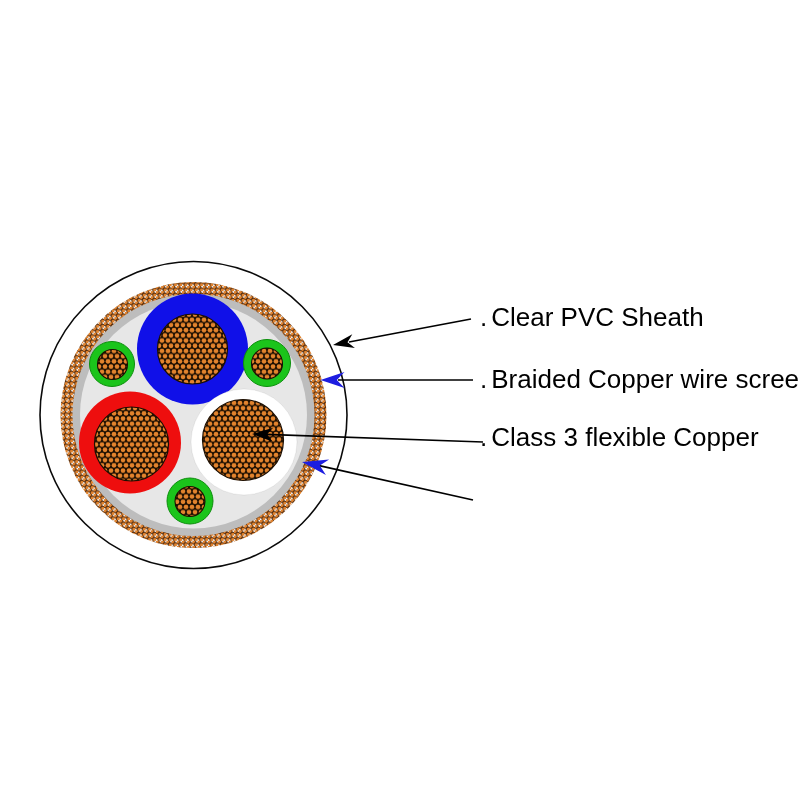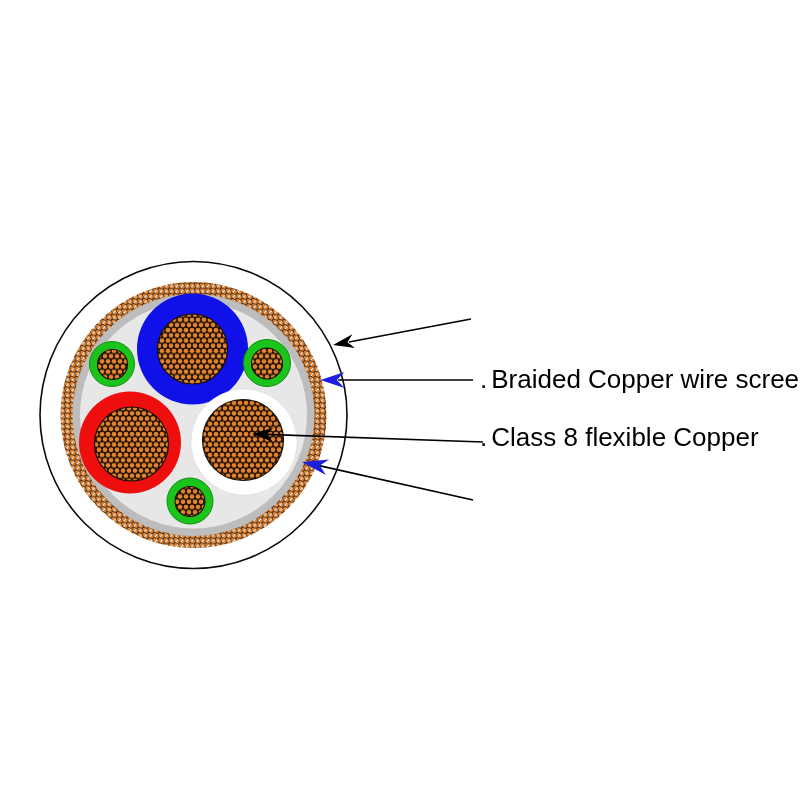--- a/index.html
+++ b/index.html
@@ -69,20 +69,23 @@
     <line class="ln" x1="338" y1="380" x2="473" y2="380"></line>
     <line class="ln" x1="266" y1="434.4" x2="483" y2="442"></line>
     <line class="ln" x1="318" y1="465.4" x2="473" y2="500"></line>
 
     <polygon class="arrow-black" points="333,345 352.3,334.2 347.5,342.3 354.9,348.0"></polygon>
     <polygon class="arrow-blue" points="320.5,380 344.5,372 336.8,380 344.5,388"></polygon>
     <polygon class="arrow-black" points="252,434 273.2,427.7 266.7,434.5 272.8,441.7"></polygon>
     <polygon class="arrow-blue" points="302,462 329.1,459.4 319.8,465.6 325.9,475.0"></polygon>
   </svg>
 
+  <div class="callout" id="callout-1">
+    <span class="dot">.</span><span>Clear PVC Sheath</span>
+  </div>
   <div class="callout" id="callout-2">
     <span class="dot">.</span><span>Braided Copper wire screen</span>
   </div>
   <div class="callout" id="callout-3">
-    <span class="dot">.</span><span>Class 8 flexible Copper</span>
+    <span class="dot">.</span><span>Class 3 flexible Copper</span>
   </div>
 
 </div>
 
 </body></html>

